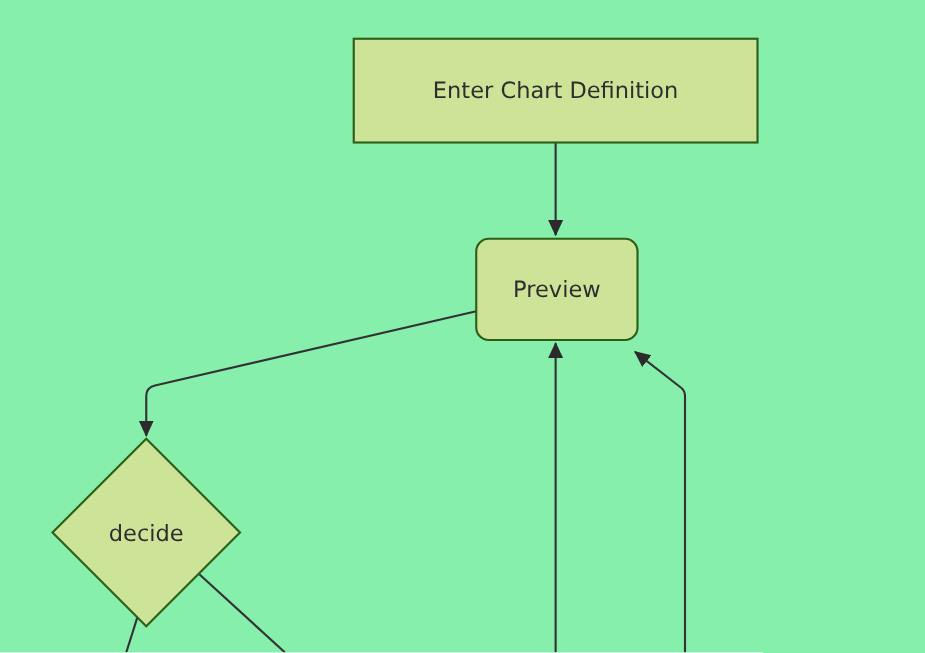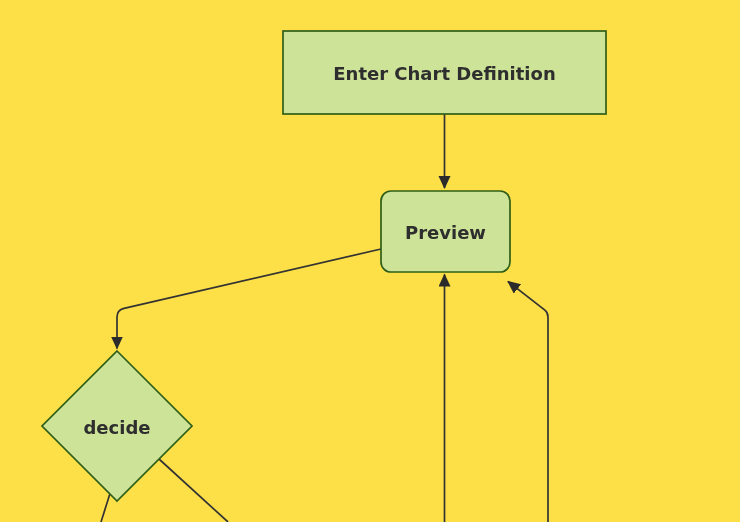--- a/index.html
+++ b/index.html
@@ -8,22 +8,21 @@
     background: #ffffff;
     width: 740px;
     height: 522px;
     overflow: hidden;
     font-family: "DejaVu Sans", "Liberation Sans", sans-serif;
   }
   .canvas-wrap {
     position: relative;
     width: 740px;
     height: 522px;
-    background: #fde047;
-    font-weight: bold;
+    background: #86efac;
   }
   svg.flowchart {
     display: block;
     width: 740px;
     height: 522px;
   }
   .edges path {
     fill: none;
     stroke: #333333;
     stroke-width: 1.7px;

